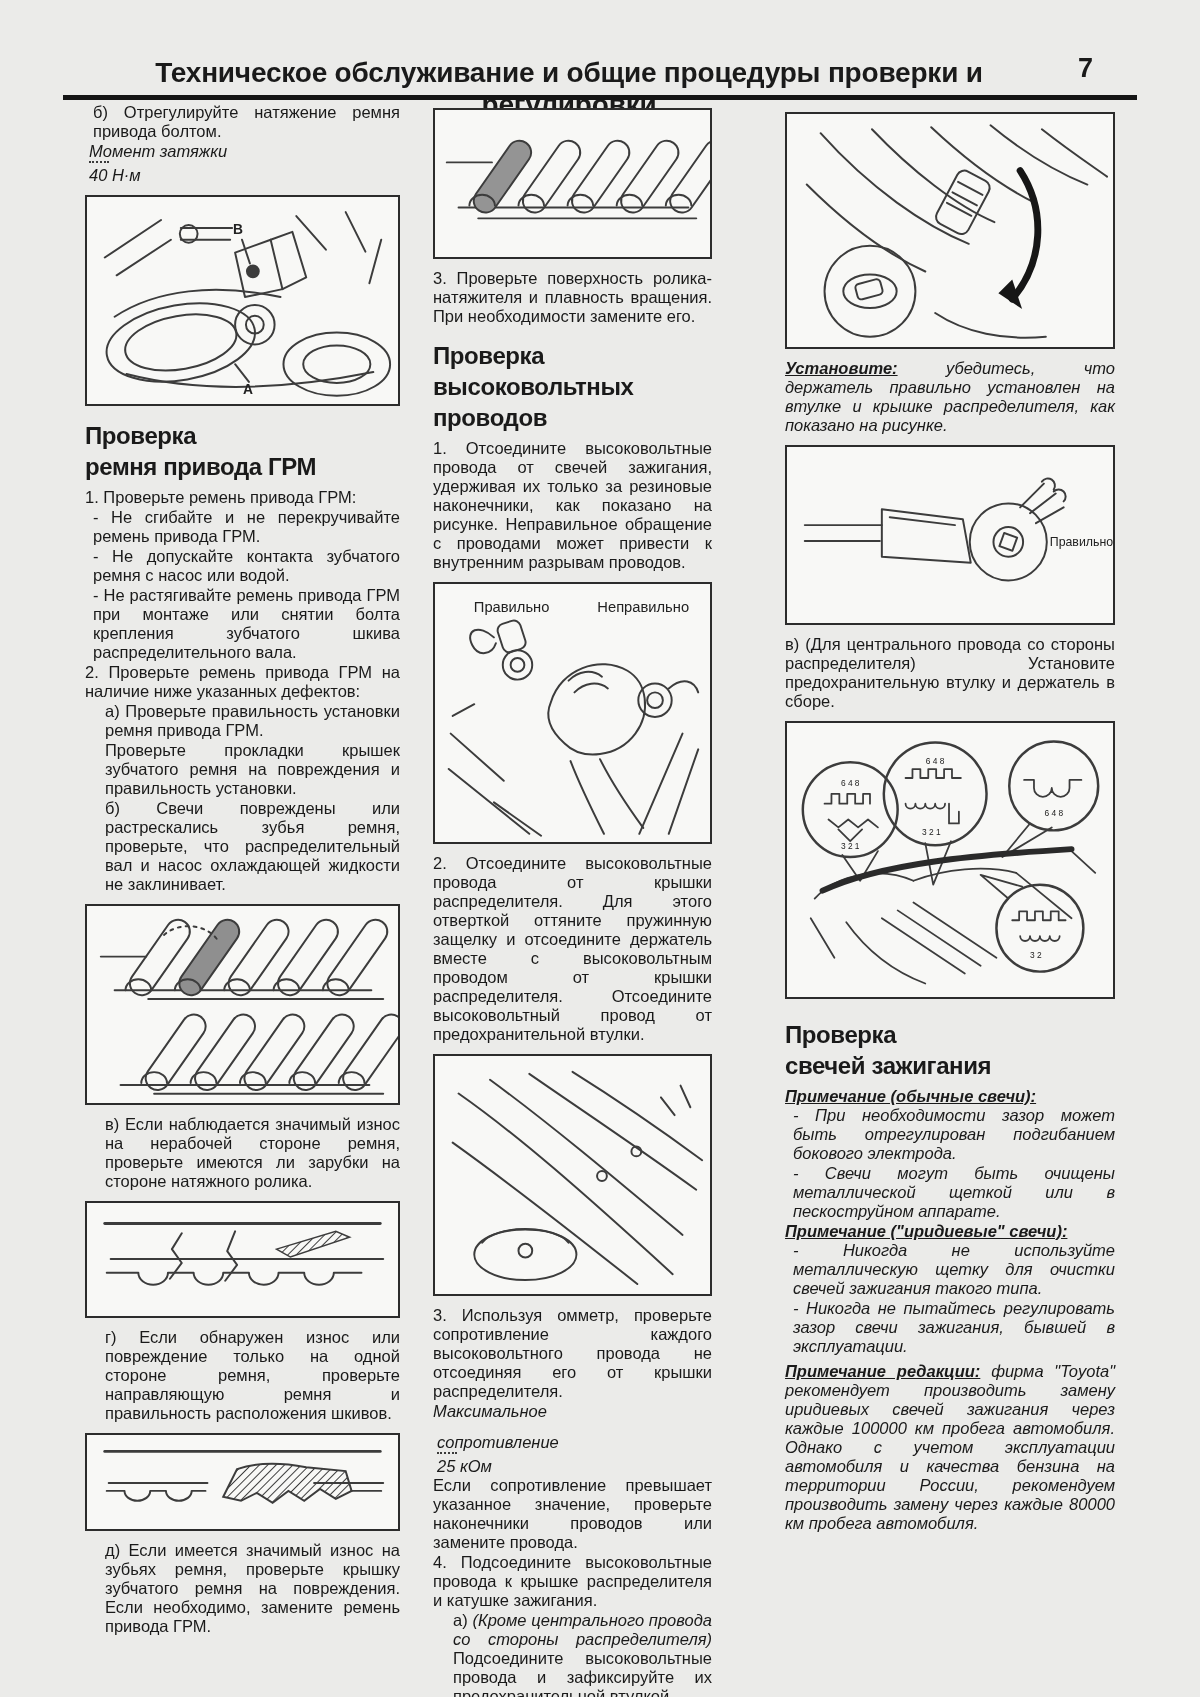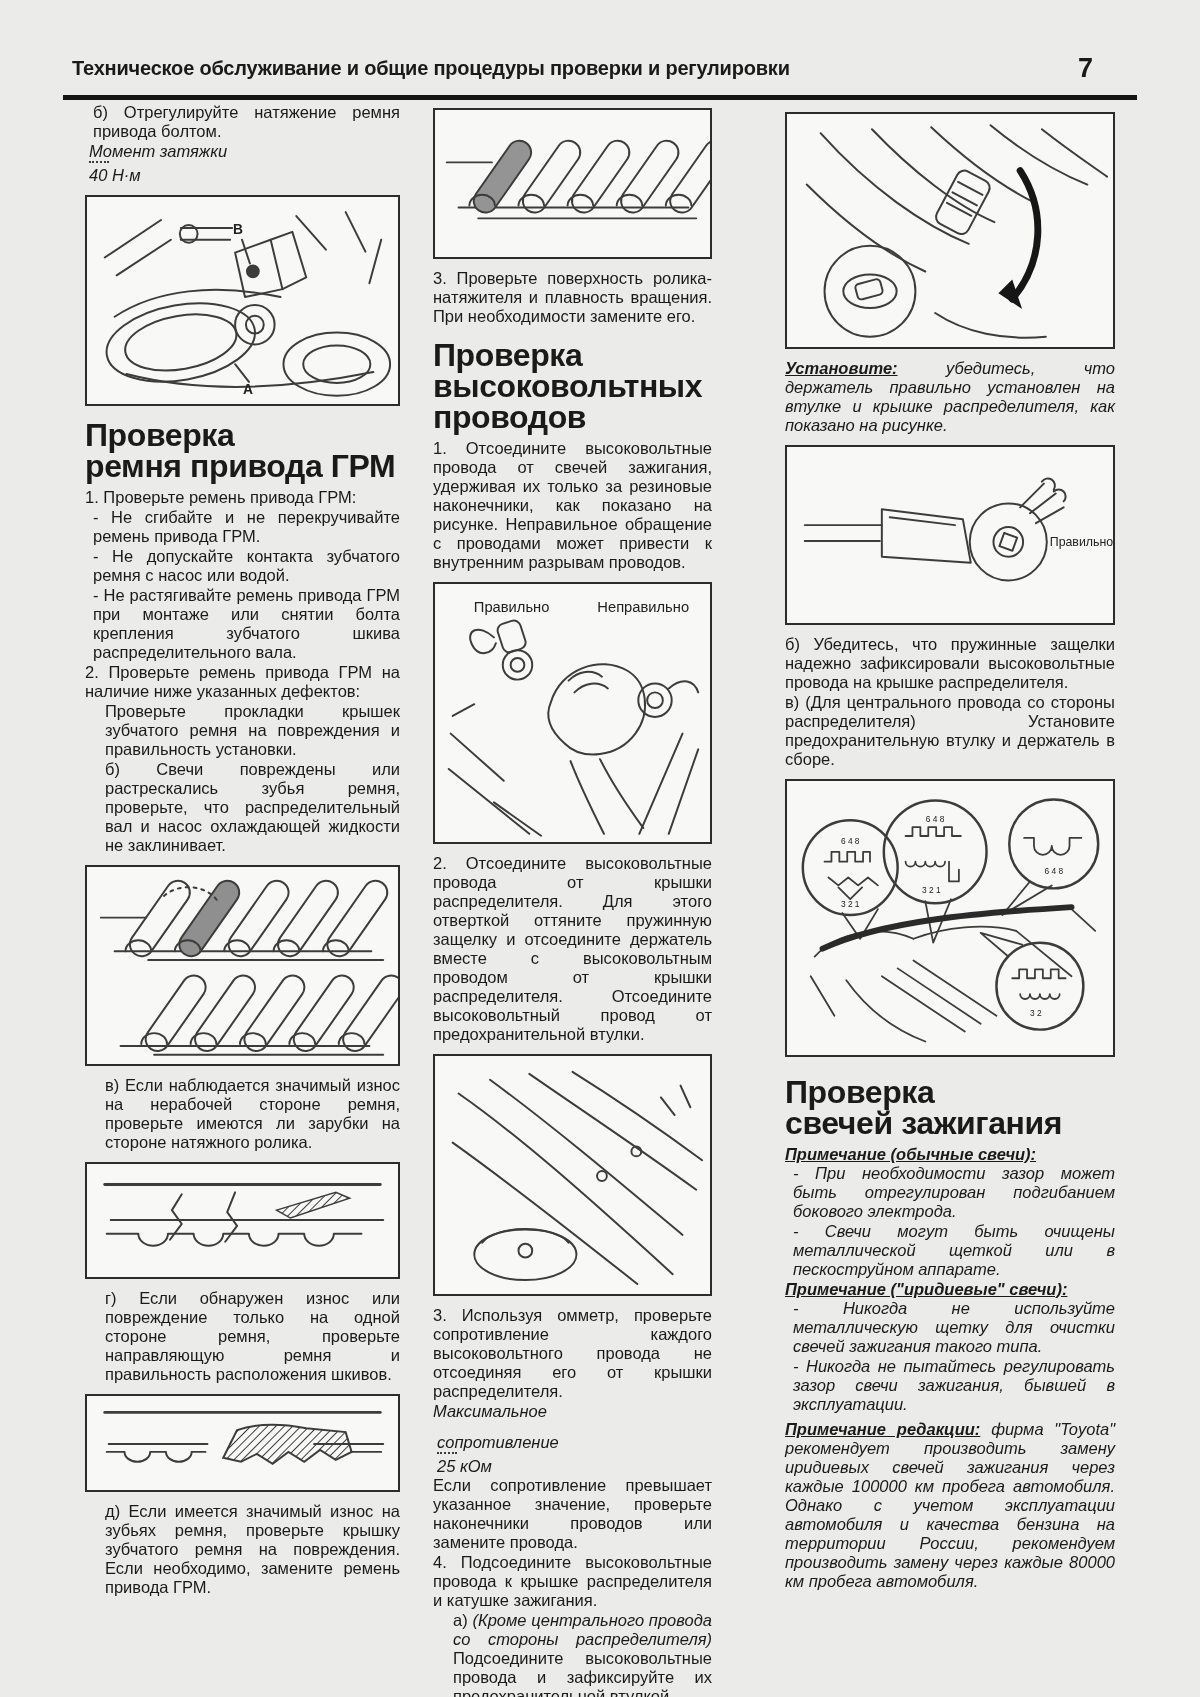--- a/index.html
+++ b/index.html
@@ -1,34 +1,34 @@
 <!DOCTYPE html>
 <html><head>
 <meta charset="utf-8">
 <style>
   html,body{margin:0;padding:0;}
   body{
     width:1200px;height:1697px;position:relative;overflow:hidden;
     background:#ebebe9;color:#1a1a1a;
     font-family:"Liberation Sans", sans-serif;
   }
-  .hdr-title{position:absolute;top:57px;left:72px;width:950px;
-    font-size:20px;font-weight:bold;letter-spacing:-0.2px;}
+  .hdr-title{position:absolute;top:57px;left:94px;width:950px;text-align:center;
+    font-size:28px;font-weight:bold;letter-spacing:-0.2px;}
   .hdr-num{position:absolute;top:53px;left:1078px;font-size:27px;font-weight:bold;}
   .hdr-rule{position:absolute;top:95px;left:63px;width:1074px;height:5px;background:#151515;}
   .col{position:absolute;text-align:justify;font-size:16.5px;line-height:19px;}
   .col-left{left:85px;top:103px;width:315px;}
   .col-mid{left:433px;top:108px;width:279px;}
   .col-right{left:785px;top:112px;width:330px;}
   p{margin:0 0 1px 0;}
   .ind8{padding-left:8px;}
   .ind20{padding-left:20px;}
   .it{font-style:italic;}
   .note-label{font-style:italic;font-weight:bold;text-decoration:underline;}
-  h2{font-size:32px;line-height:31px;font-weight:bold;margin:0;text-align:left;letter-spacing:-0.4px;}
+  h2{font-size:24px;line-height:31px;font-weight:bold;margin:0;text-align:left;letter-spacing:-0.4px;}
   .fig{border:2.5px solid #2c2c2c;background:#f8f8f6;margin:10px 0;overflow:hidden;}
   .fig svg{display:block;width:100%;height:100%;}
   .leader{display:flex;align-items:baseline;white-space:nowrap;flex-direction:column;}
   .dots{flex:1;border-bottom:2px dotted #3a3a3a;margin:0 4px 3px 4px;min-width:20px;}
   .mt6{margin-top:6px;} .mt14{margin-top:14px;} .mt20{margin-top:20px;}
   svg text{font-family:"Liberation Sans", sans-serif;}
 </style>
 </head>
 <body>
 
@@ -77,20 +77,21 @@
   <h2 class="mt14">
     <span>Проверка</span><br>
     <span>ремня привода ГРМ</span>
   </h2>
 
   <p class="mt6">1. Проверьте ремень привода ГРМ:</p>
   <p class="ind8">- Не сгибайте и не перекручивайте ремень привода ГРМ.</p>
   <p class="ind8">- Не допускайте контакта зубчатого ремня с насос или водой.</p>
   <p class="ind8">- Не растягивайте ремень привода ГРМ при монтаже или снятии болта крепления зубчатого шкива распределительного вала.</p>
   <p>2. Проверьте ремень привода ГРМ на наличие ниже указанных дефектов:</p>
+  <p class="ind20">а) Проверьте правильность установки ремня привода ГРМ.</p>
   <p class="ind20">Проверьте прокладки крышек зубчатого ремня на повреждения и правильность установки.</p>
   <p class="ind20">б) Свечи повреждены или растрескались зубья ремня, проверьте, что распределительный вал и насос охлаждающей жидкости не заклинивает.</p>
 
   <div class="fig" style="height:197px">
     <svg viewBox="0 0 315 197">
       <g stroke="#3c3c3c" stroke-width="2" fill="none" stroke-linecap="round">
         <path d="M14 50 H60"></path>
         <path d="M28 84 H288"></path>
           <path d="M62 93 H300"></path>
         <g>
@@ -274,21 +275,20 @@
         <circle cx="224" cy="95" r="39"></circle>
           <circle cx="224" cy="95" r="15"></circle>
         <rect x="217" y="88" width="14" height="14" transform="rotate(20 224 95)"></rect>
         <path d="M236 60 L260 36 M246 66 L272 46 M252 76 L280 60"></path>
         <path d="M258 34 a7 7 0 0 1 12 8 M270 44 a7 7 0 0 1 10 10"></path>
       </g>
       <text x="266" y="99" font-size="12.5" fill="#222">Правильно</text>
     </svg>
   </div>
 
-  <p>б) Убедитесь, что пружинные защелки надежно зафиксировали высоковольтные провода на крышке распределителя.</p>
   <p><span>в)</span> <span>(Для центрального провода со стороны распределителя)</span> <span>Установите предохранительную втулку и держатель в сборе.</span></p>
 
   <div class="fig" style="height:274px">
     <svg viewBox="0 0 330 274">
       <g stroke="#3c3c3c" fill="none" stroke-width="2.5" stroke-linecap="round" stroke-linejoin="round">
         <circle cx="64" cy="86" r="48"></circle>
         <circle cx="150" cy="70" r="52"></circle>
         <circle cx="270" cy="62" r="45"></circle>
         <circle cx="256" cy="206" r="44"></circle>
       </g>

